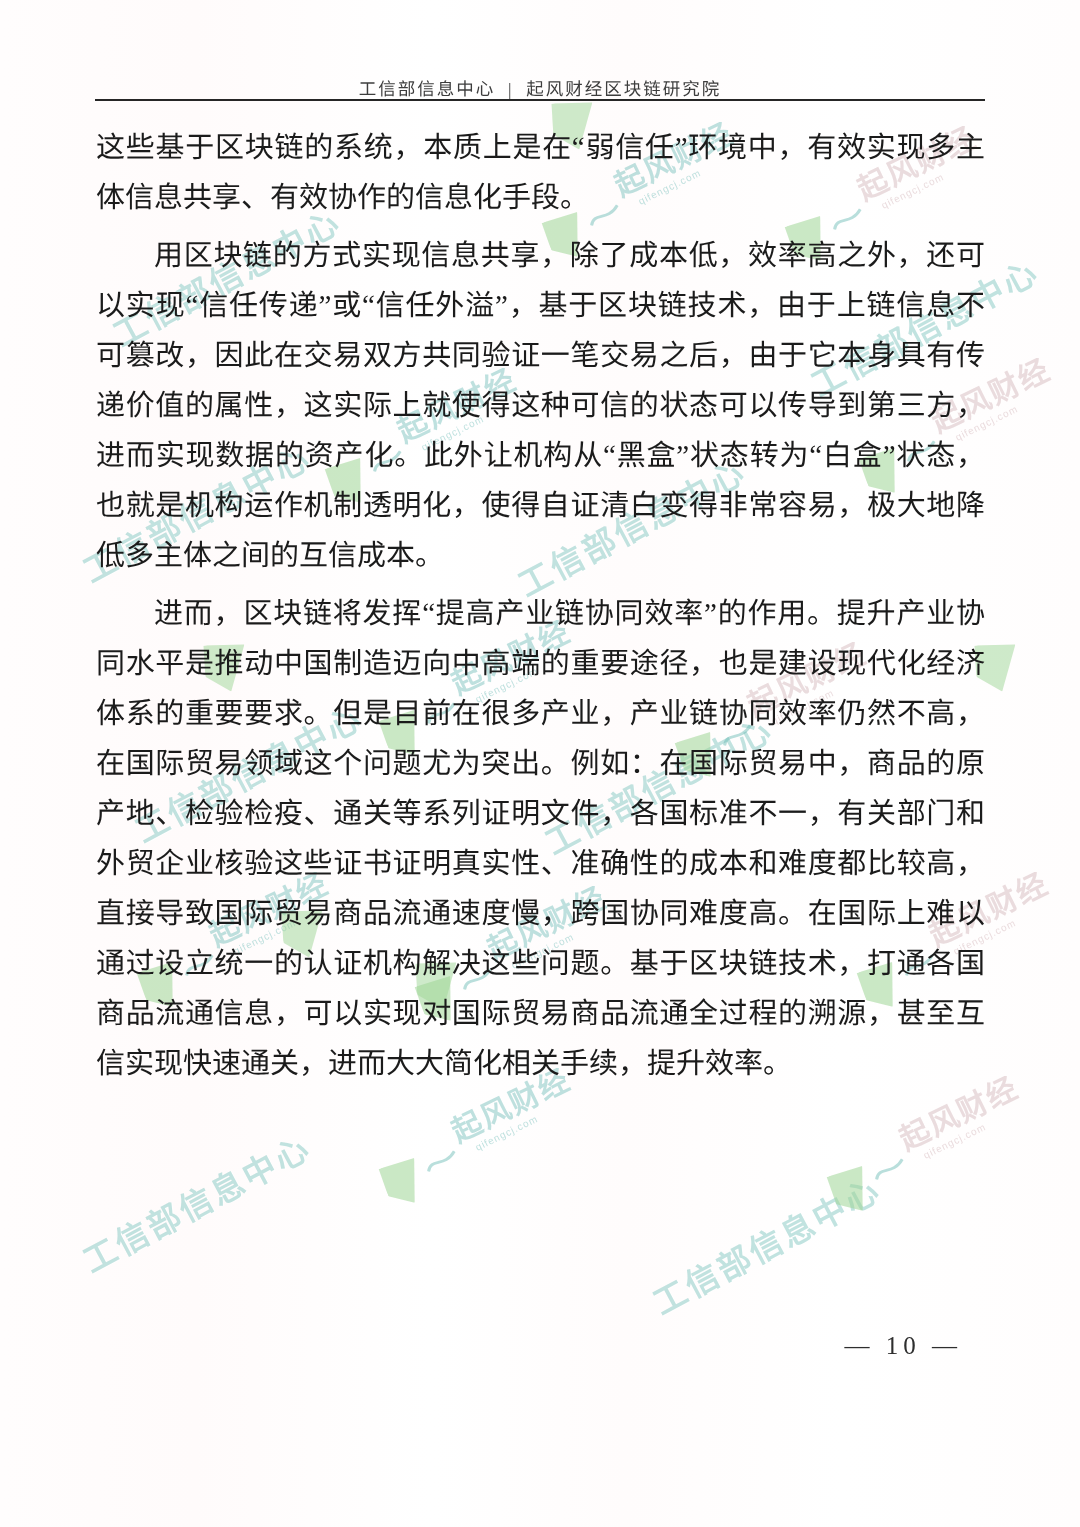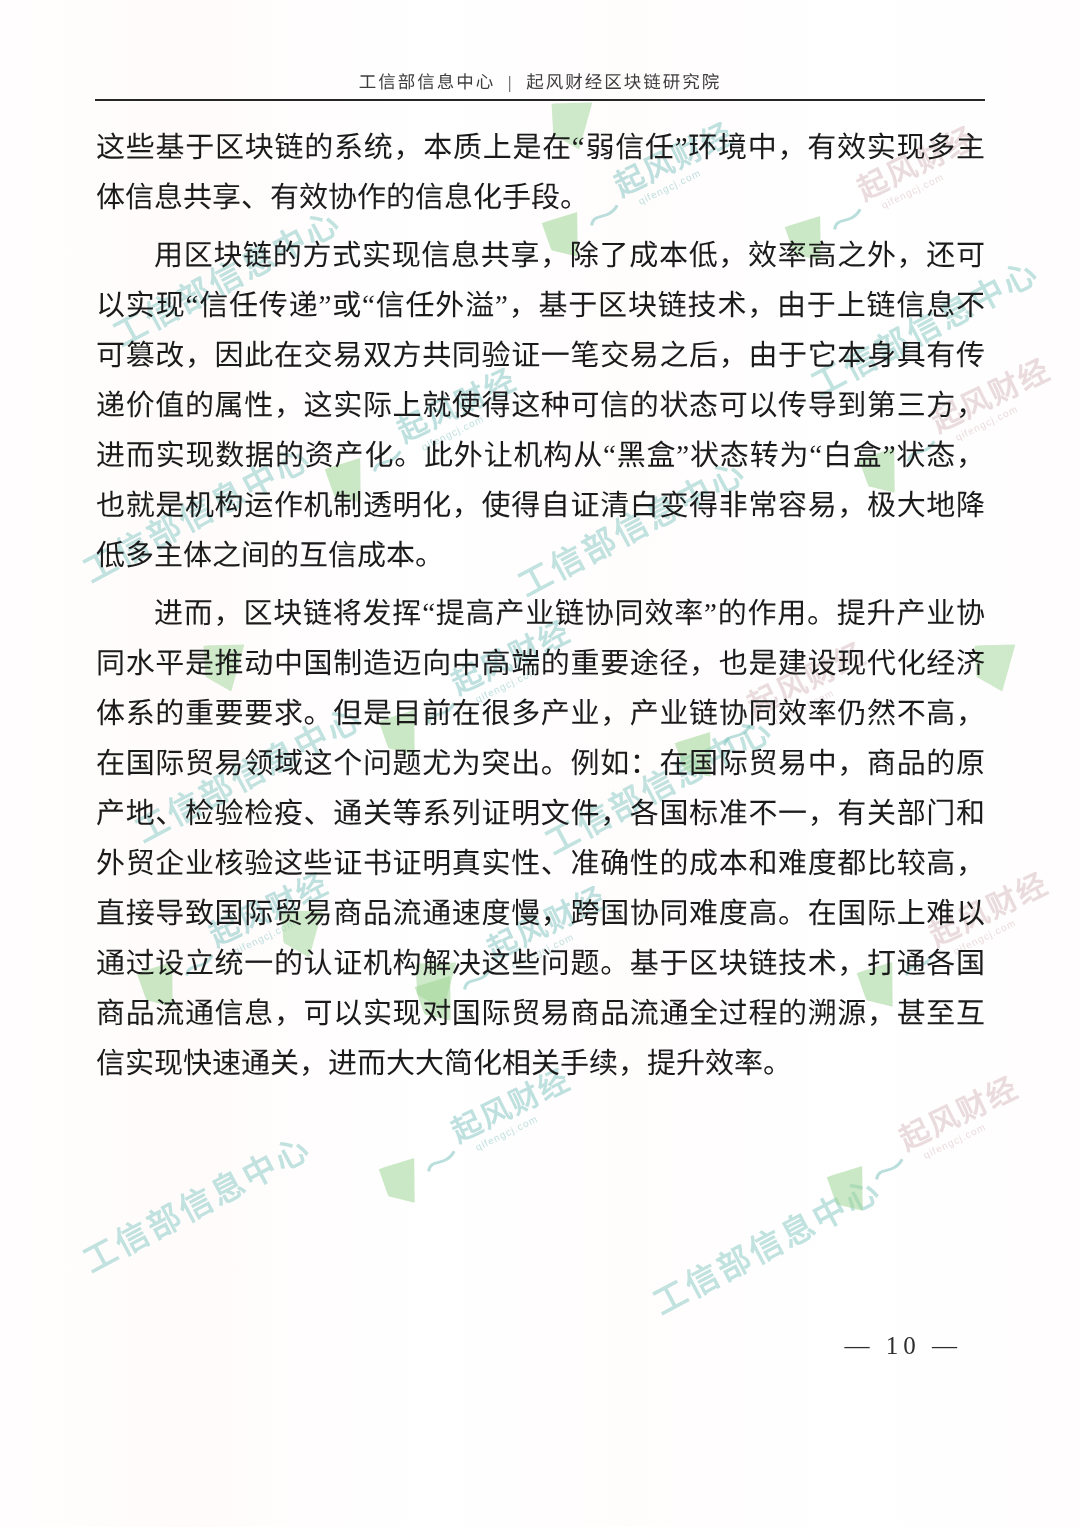--- a/index.html
+++ b/index.html
@@ -8,21 +8,21 @@
     width:1080px;height:1527px;
     margin:0 auto;
     background:
       linear-gradient(90deg,#fffdfd 0%,#fffbfb 18%,#ffffff 40%,#fffcfc 58%,#ffffff 78%,#fffdfd 100%);
     overflow:hidden;
     font-family:"Liberation Serif","DejaVu Serif",serif;
   }
   
   .header{position:absolute;left:0;top:0;width:100%;}
   .header-title{
-    position:absolute;top:68px;left:0;width:100%;
+    position:absolute;top:75px;left:0;width:100%;
     text-align:center;
     font-size:17.5px;color:#3d3d3d;letter-spacing:2px;
     white-space:pre;
   }
   .header-rule{
     position:absolute;top:99px;left:95px;width:890px;height:0;
     border-top:2.5px solid #262626;
   }
   
   .doc-body{

